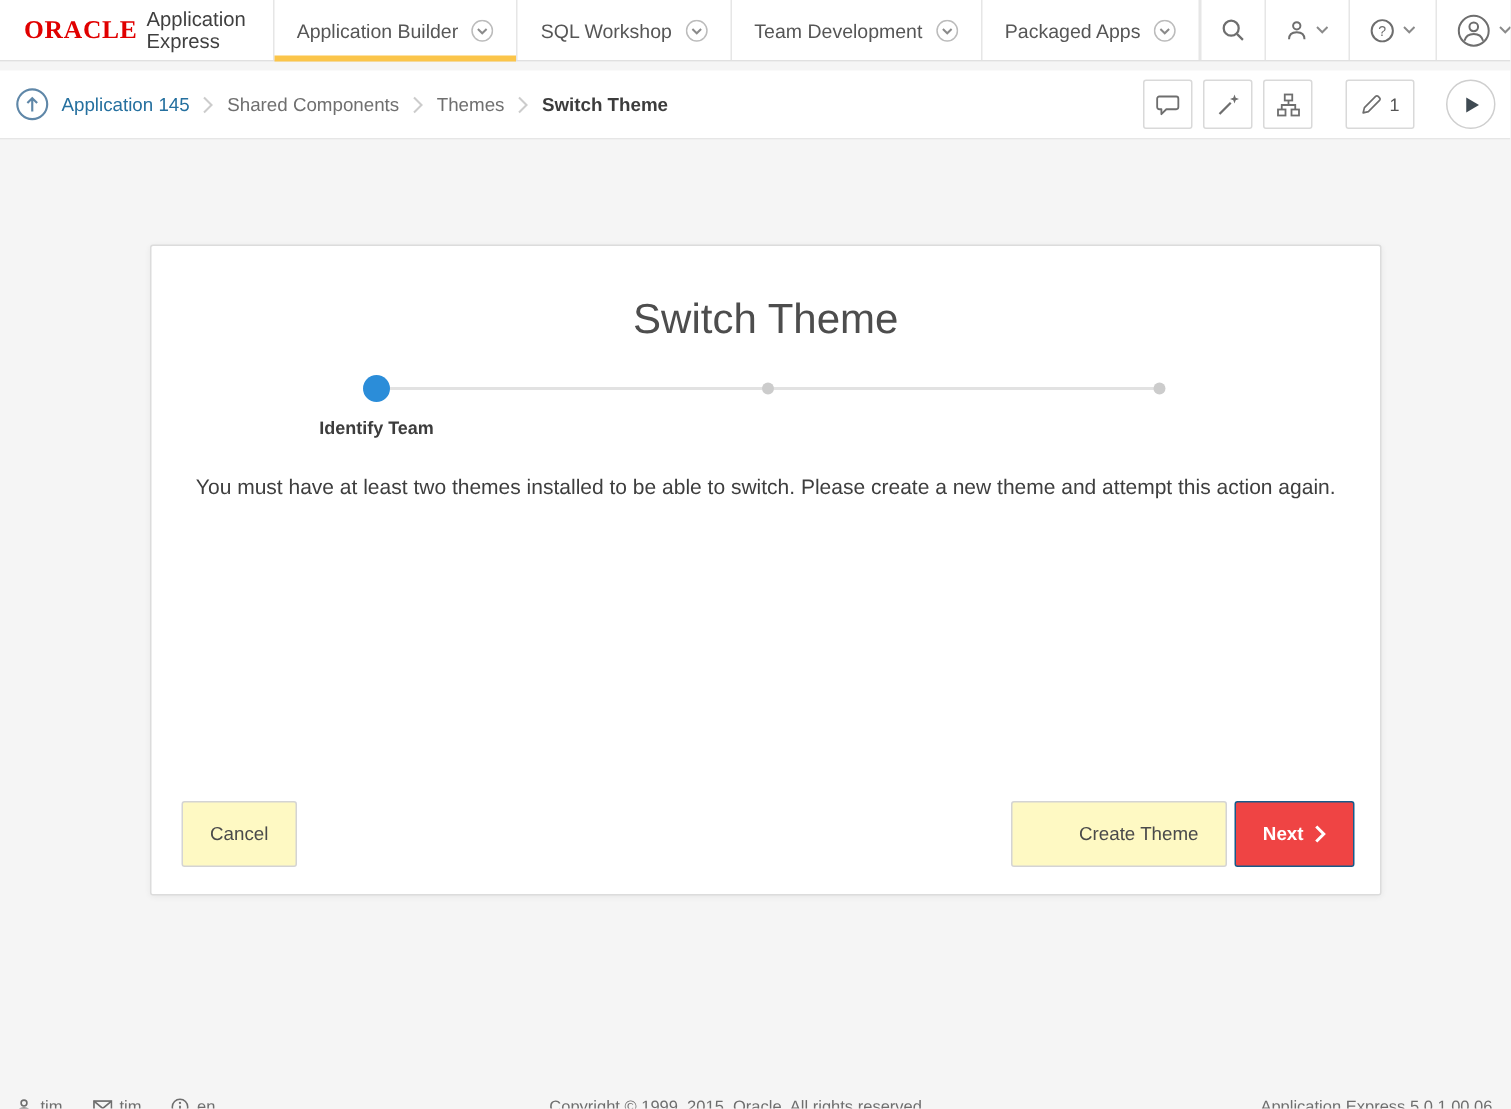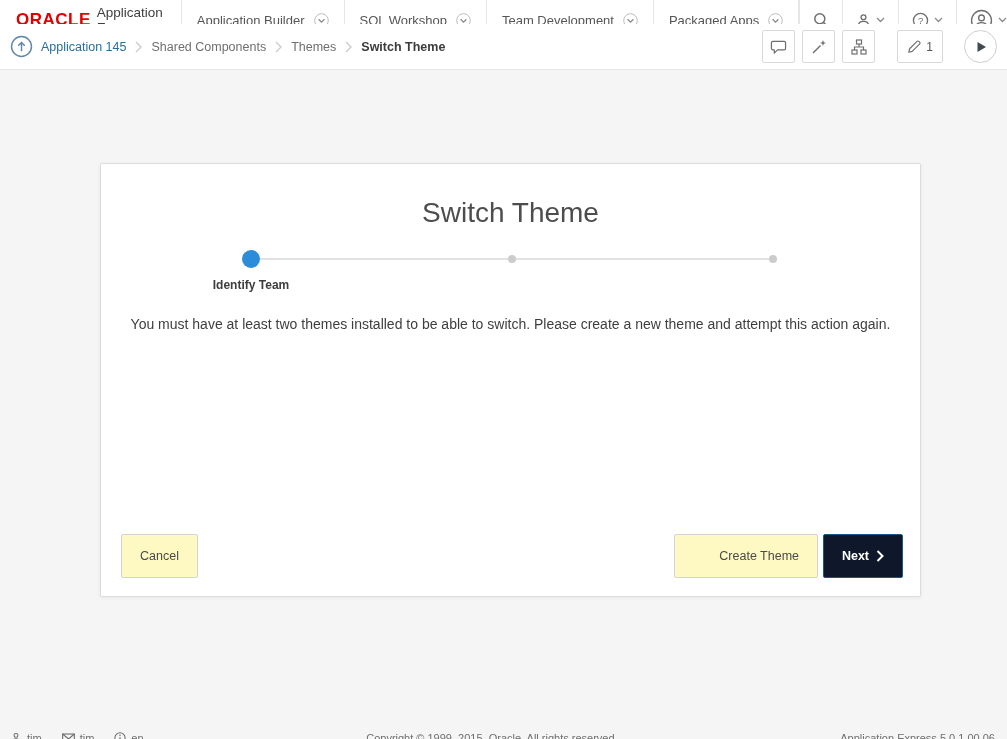--- a/index.html
+++ b/index.html
@@ -13,42 +13,42 @@
     overflow: hidden; background: #f5f5f5;
   }
 
   
   .header {
     position: absolute; top: 0; left: 0; right: 0; height: 41px;
     background: #fff; border-bottom: 1px solid #e0e0e0;
     display: flex; align-items: stretch;
   }
   .logo-area { display: flex; align-items: center; padding: 0 18px 0 16px; }
-  .brand { color: #e00000; font-weight: bold; font-size: 17px; letter-spacing: .5px; }
+  .brand { color: #e00000; font-weight: bold; font-size: 17px; letter-spacing: .5px; font-family: Liberation Serif, serif; }
   .product { color: #3f3f3f; font-size: 13.5px; margin-left: 6px; }
   .tabs { display: flex; align-items: stretch; }
   .tab {
     display: flex; align-items: center; gap: 9px; padding: 0 15px;
     border-left: 1px solid #e6e6e6; color: #565656; font-size: 13px;
     position: relative; cursor: pointer; white-space: nowrap;
   }
   .tab:last-child { border-right: 1px solid #e6e6e6; }
   .tab.active::after {
     content: ""; position: absolute; left: 0; right: 0; bottom: -1px; height: 4px;
     background: #FBC54A;
   }
   .header-right { margin-left: auto; margin-right: -8px; display: flex; align-items: stretch; }
   .hbtn {
     display: flex; align-items: center; gap: 5px; padding: 0 13px;
     border-left: 1px solid #e6e6e6; cursor: pointer;
   }
 
   
   .crumbbar {
-    position: absolute; top: 24px; left: 0; right: 0; height: 46px;
+    position: absolute; top: 47px; left: 0; right: 0; height: 46px;
     background: #fff; border-bottom: 1px solid #e6e6e6;
     display: flex; align-items: center; padding: 0 10px;
   }
   .up-circle { display: flex; align-items: center; margin-right: 8px; cursor: pointer; }
   .crumbs { display: flex; align-items: center; gap: 9px; font-size: 12.5px; }
   .crumb-link { color: #25709f; cursor: pointer; text-decoration: none; }
   .crumb-mid { color: #6f6f6f; cursor: pointer; }
   .crumb-current { color: #3c3c3c; font-weight: bold; }
   .bc-actions { margin-left: auto; display: flex; align-items: center; gap: 7px; }
   .icon-btn {
@@ -95,21 +95,21 @@
   }
   .btn {
     position: absolute; bottom: 18px; height: 44px; padding: 0 18px;
     background: #fef9c3; border: 1px solid #d4d4d4; border-radius: 2px;
     font-size: 12.5px; color: #4a4a4a; cursor: pointer;
     font-family: "Liberation Sans", "DejaVu Sans", sans-serif;
   }
   .btn-cancel { left: 20px; }
   .btn-create { right: 102px; padding-left: 44px; }
   .btn-next {
-    right: 17px; background: #0f172a; border-color: #165a8a; color: #fff;
+    right: 17px; background: #ef4444; border-color: #165a8a; color: #fff;
     font-weight: bold; display: flex; align-items: center; gap: 7px;
   }
 
   
   .footer {
     position: absolute; top: 727px; left: 0; right: 0; height: 30px;
     display: flex; align-items: flex-start; justify-content: space-between;
     padding: 5px 12px 0 10px; font-size: 11px; color: #6e6e6e;
   }
   .footer-left { display: flex; align-items: center; gap: 20px; }

